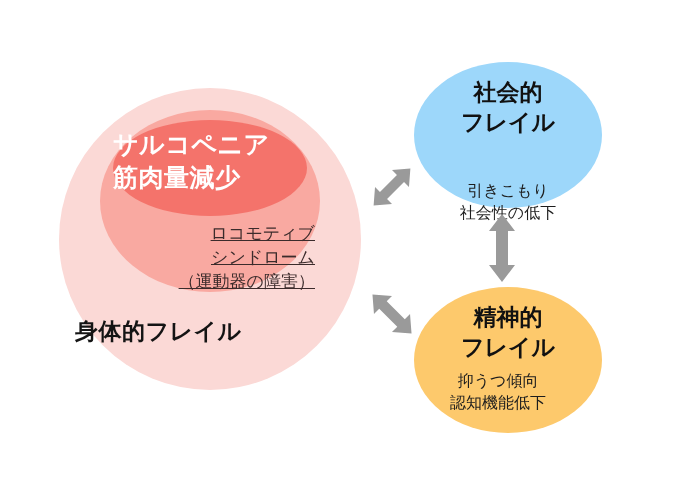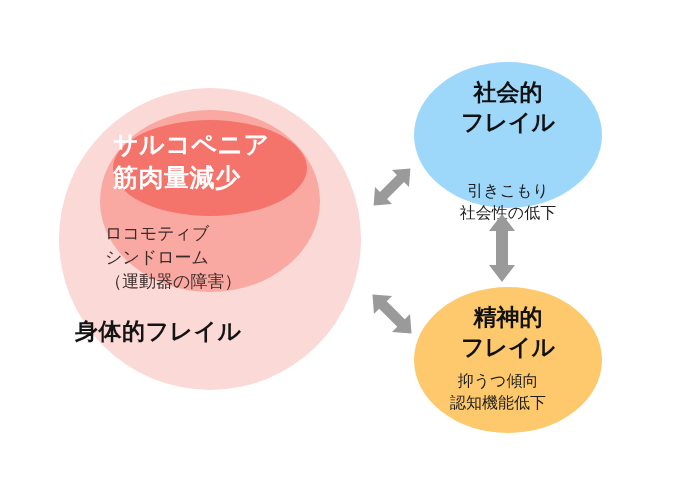--- a/index.html
+++ b/index.html
@@ -60,25 +60,26 @@
     font-weight: bold;
     line-height: 1.32;
     letter-spacing: 0.5px;
     white-space: pre-line;
   }
   .txt-locomotive {
     position: absolute;
     left: 105px;
     top: 222px;
     width: 210px;
-    text-align: left;
+    text-align: right;
     color: #3b2b2b;
     font-size: 17px;
     line-height: 1.42;
     white-space: pre-line;
+    text-decoration: underline;
   }
   .txt-physical {
     position: absolute;
     left: 75px;
     top: 316px;
     width: 270px;
     color: #141414;
     font-size: 23px;
     font-weight: bold;
     letter-spacing: 0.5px;

